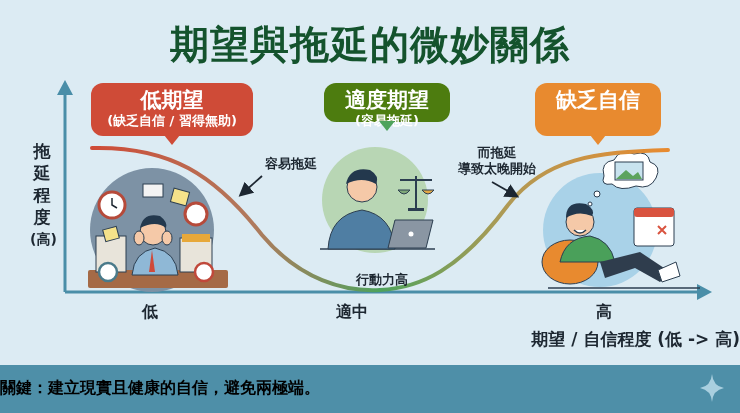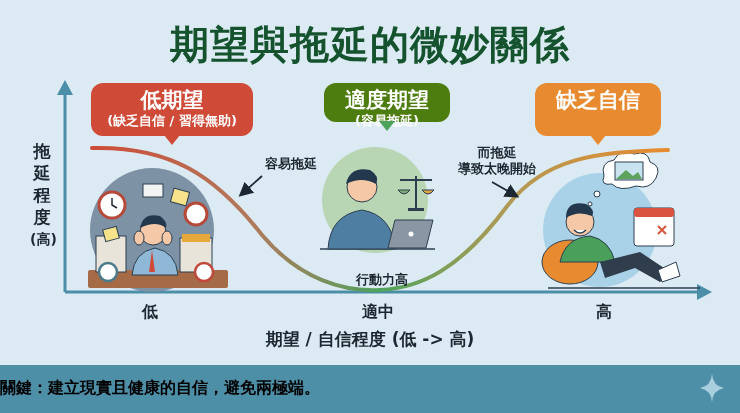--- a/index.html
+++ b/index.html
@@ -35,23 +35,23 @@
     }
     .b-low { left: 91px; top: 83px; width: 162px; height: 53px; background: #cf4b37; --bc: #cf4b37; }
     .b-mid { left: 324px; top: 83px; width: 126px; height: 39px; background: #4d7c0f; --bc: #4ea35c; }
     .b-high { left: 535px; top: 83px; width: 126px; height: 53px; background: #e88a2f; --bc: #e88a2f; }
     .annot { position: absolute; font-size: 13px; font-weight: bold; text-align: center; line-height: 16px; color: #1d2731; }
     .a1 { left: 232px; top: 156px; margin-left: 33px; }
     .a2 { left: 442px; top: 145px; width: 110px; }
     .a3 { left: 356px; top: 259px; margin-top: 13px; }
     .tick { position: absolute; top: 302px; font-size: 16px; font-weight: bold; color: #1d2731; }
     .t-low { left: 142px; }
-    .t-mid { left: 362px; }
+    .t-mid { left: 336px; }
     .t-high { left: 596px; }
-    .x-label { position: absolute; left: 0; width: 740px; top: 328px; text-align: center; font-size: 17px; font-weight: bold; color: #1d2731; }
+    .x-label { position: absolute; left: 0; width: 740px; top: 328px; text-align: right; font-size: 17px; font-weight: bold; color: #1d2731; }
     .footer {
       position: absolute; left: 0; top: 365px; width: 740px; height: 48px;
       background: #4e8fa8; color: #000000; text-align: left;
       font-size: 16px; font-weight: bold; line-height: 46px;
     }
     .sparkle { position: absolute; right: 16px; top: 9px; width: 24px; height: 28px; }
   </style>
 </head>
 <body>
 

